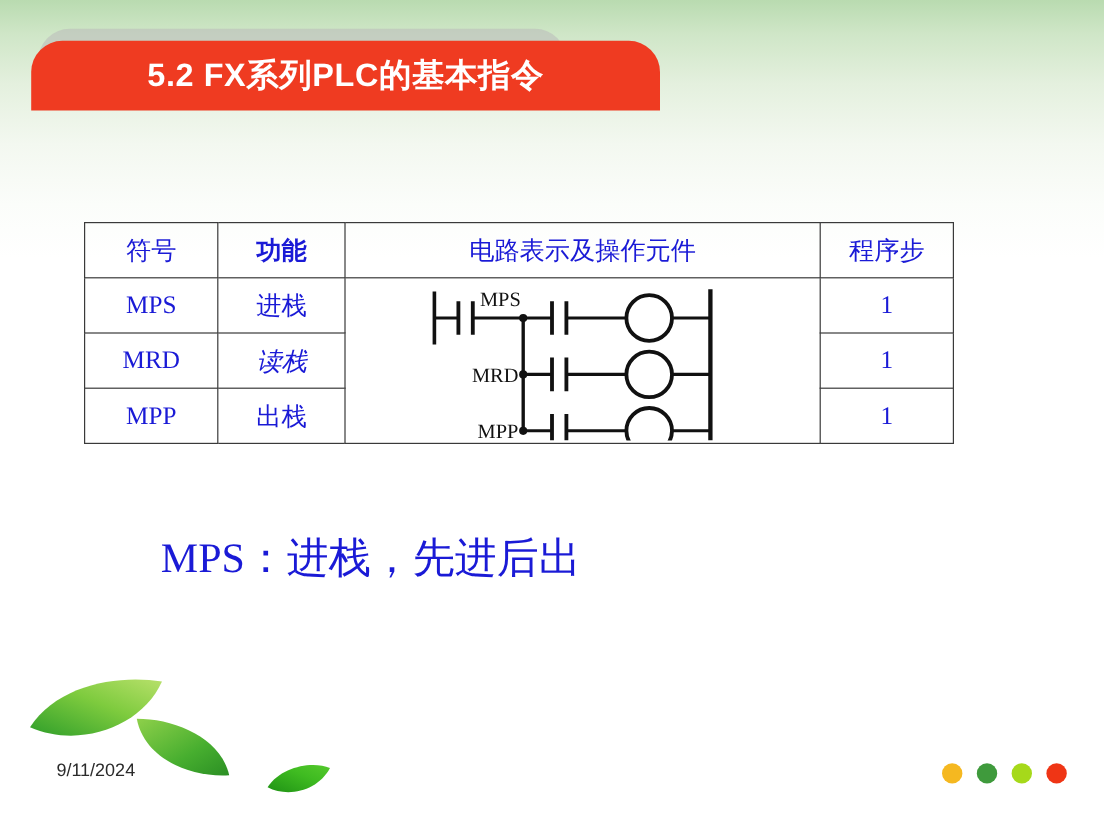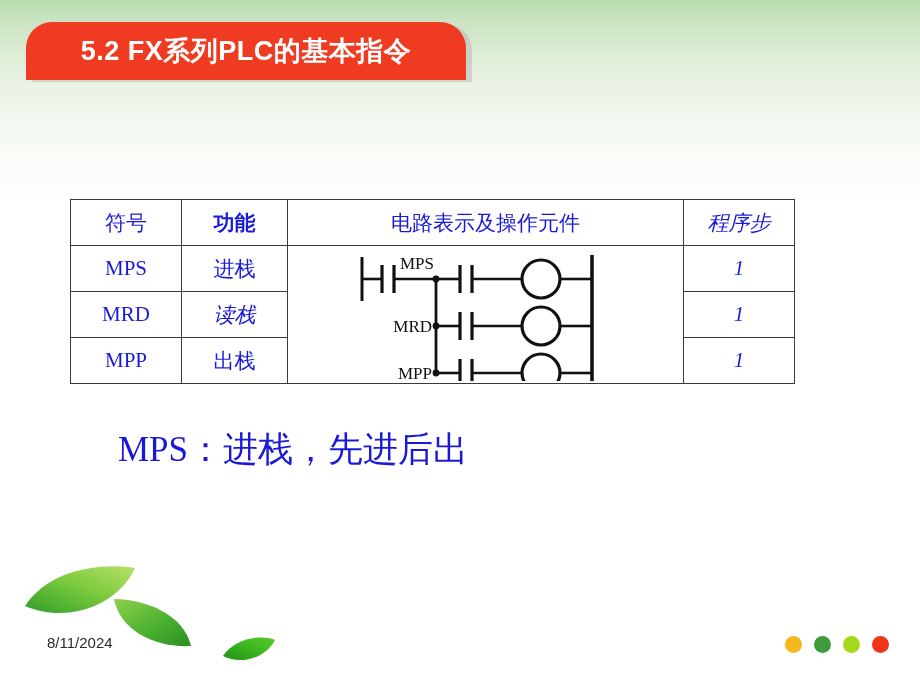--- a/index.html
+++ b/index.html
@@ -27,22 +27,22 @@
   
   #banner-wrap{position:absolute;left:26px;top:18px;}
   #banner-shadow{
     position:absolute;left:6px;top:6px;
     width:440px;height:58px;
     background:#b9b9b9;
     border-radius:26px 26px 0 0;
     opacity:.55;
   }
   #banner{
-    position:absolute;left:0;top:4px;
-    width:440px;height:58px;
+    position:absolute;left:0;top:16px;
+    width:524px;height:58px;
     background:#ef3b21;
     border-radius:26px 26px 0 0;
     display:flex;align-items:center;justify-content:center;
   }
   #banner-text{
     color:#ffffff;
     font-family:"Liberation Sans",sans-serif;
     font-weight:bold;
     font-size:27px;
     letter-spacing:.5px;
@@ -54,55 +54,55 @@
     position:absolute;left:10px;top:93px;
     color:#1a1ad6;
     font-family:"Liberation Serif",serif;
     font-weight:bold;
     font-size:37px;
     white-space:nowrap;
     line-height:1.15;
   }
   
   #tbl{
-    position:absolute;left:70px;top:199px;
+    position:absolute;left:70px;top:185px;
     width:720px;height:180px;
     border-collapse:collapse;
     table-layout:fixed;
   }
   #tbl td{
     border:1px solid #3a3a3a;
     color:#1a1ad6;
     font-family:"Liberation Serif",serif;
     font-size:21px;
     text-align:center;
     vertical-align:middle;
     padding:0;
     background:transparent;
   }
   #tbl td.sym{font-family:"Liberation Serif",serif;}
   .c1{width:110px;}
   .c2{width:105px;}
   .c3{width:395px;}
-  .c4{width:110px;font-style:italic;}
+  .c4{width:110px;}
   tr.hdr td{height:45px;}
   tr.body td{height:45px;margin-left:34px;}
   td.circuit{padding:0;position:relative;}
   
   #ladder{display:block;margin:0 auto;}
   
   #desc{
     position:absolute;left:118px;top:425px;
     color:#1a1ad6;
     font-family:"Liberation Serif",serif;
     font-size:35px;
     line-height:50px;
     white-space:nowrap;
   }
-  #desc div{margin:0;padding:0;}
+  #desc div{margin:16px;padding:0;}
   
   #date{
     position:absolute;left:47px;top:634px;
     color:#2b2b2b;
     font-family:"Liberation Sans",sans-serif;
     font-size:15px;
   }
   
   .leaf{position:absolute;}
   
@@ -222,21 +222,21 @@
     <defs>
       <linearGradient id="lg3" x1="0" y1="1" x2="1" y2="0">
         <stop offset="0%" stop-color="#1f9215"></stop>
         <stop offset="60%" stop-color="#3fbb21"></stop>
         <stop offset="100%" stop-color="#54c92c"></stop>
       </linearGradient>
     </defs>
     <path d="M1 20 C12 3 38 -2 53 4 C43 23 18 29 1 20 Z" fill="url(#lg3)"></path>
   </svg>
 
-  <div id="date">8/11/2024</div>
+  <div id="date">9/11/2024</div>
 
   <div id="dots">
     <span class="dot" style="background: rgb(245, 184, 32);"></span>
     <span class="dot" style="background: rgb(63, 154, 60);"></span>
     <span class="dot" style="background: rgb(166, 217, 26);"></span>
     <span class="dot" style="background: rgb(239, 53, 21);"></span>
   </div>
 
 </div>
 

